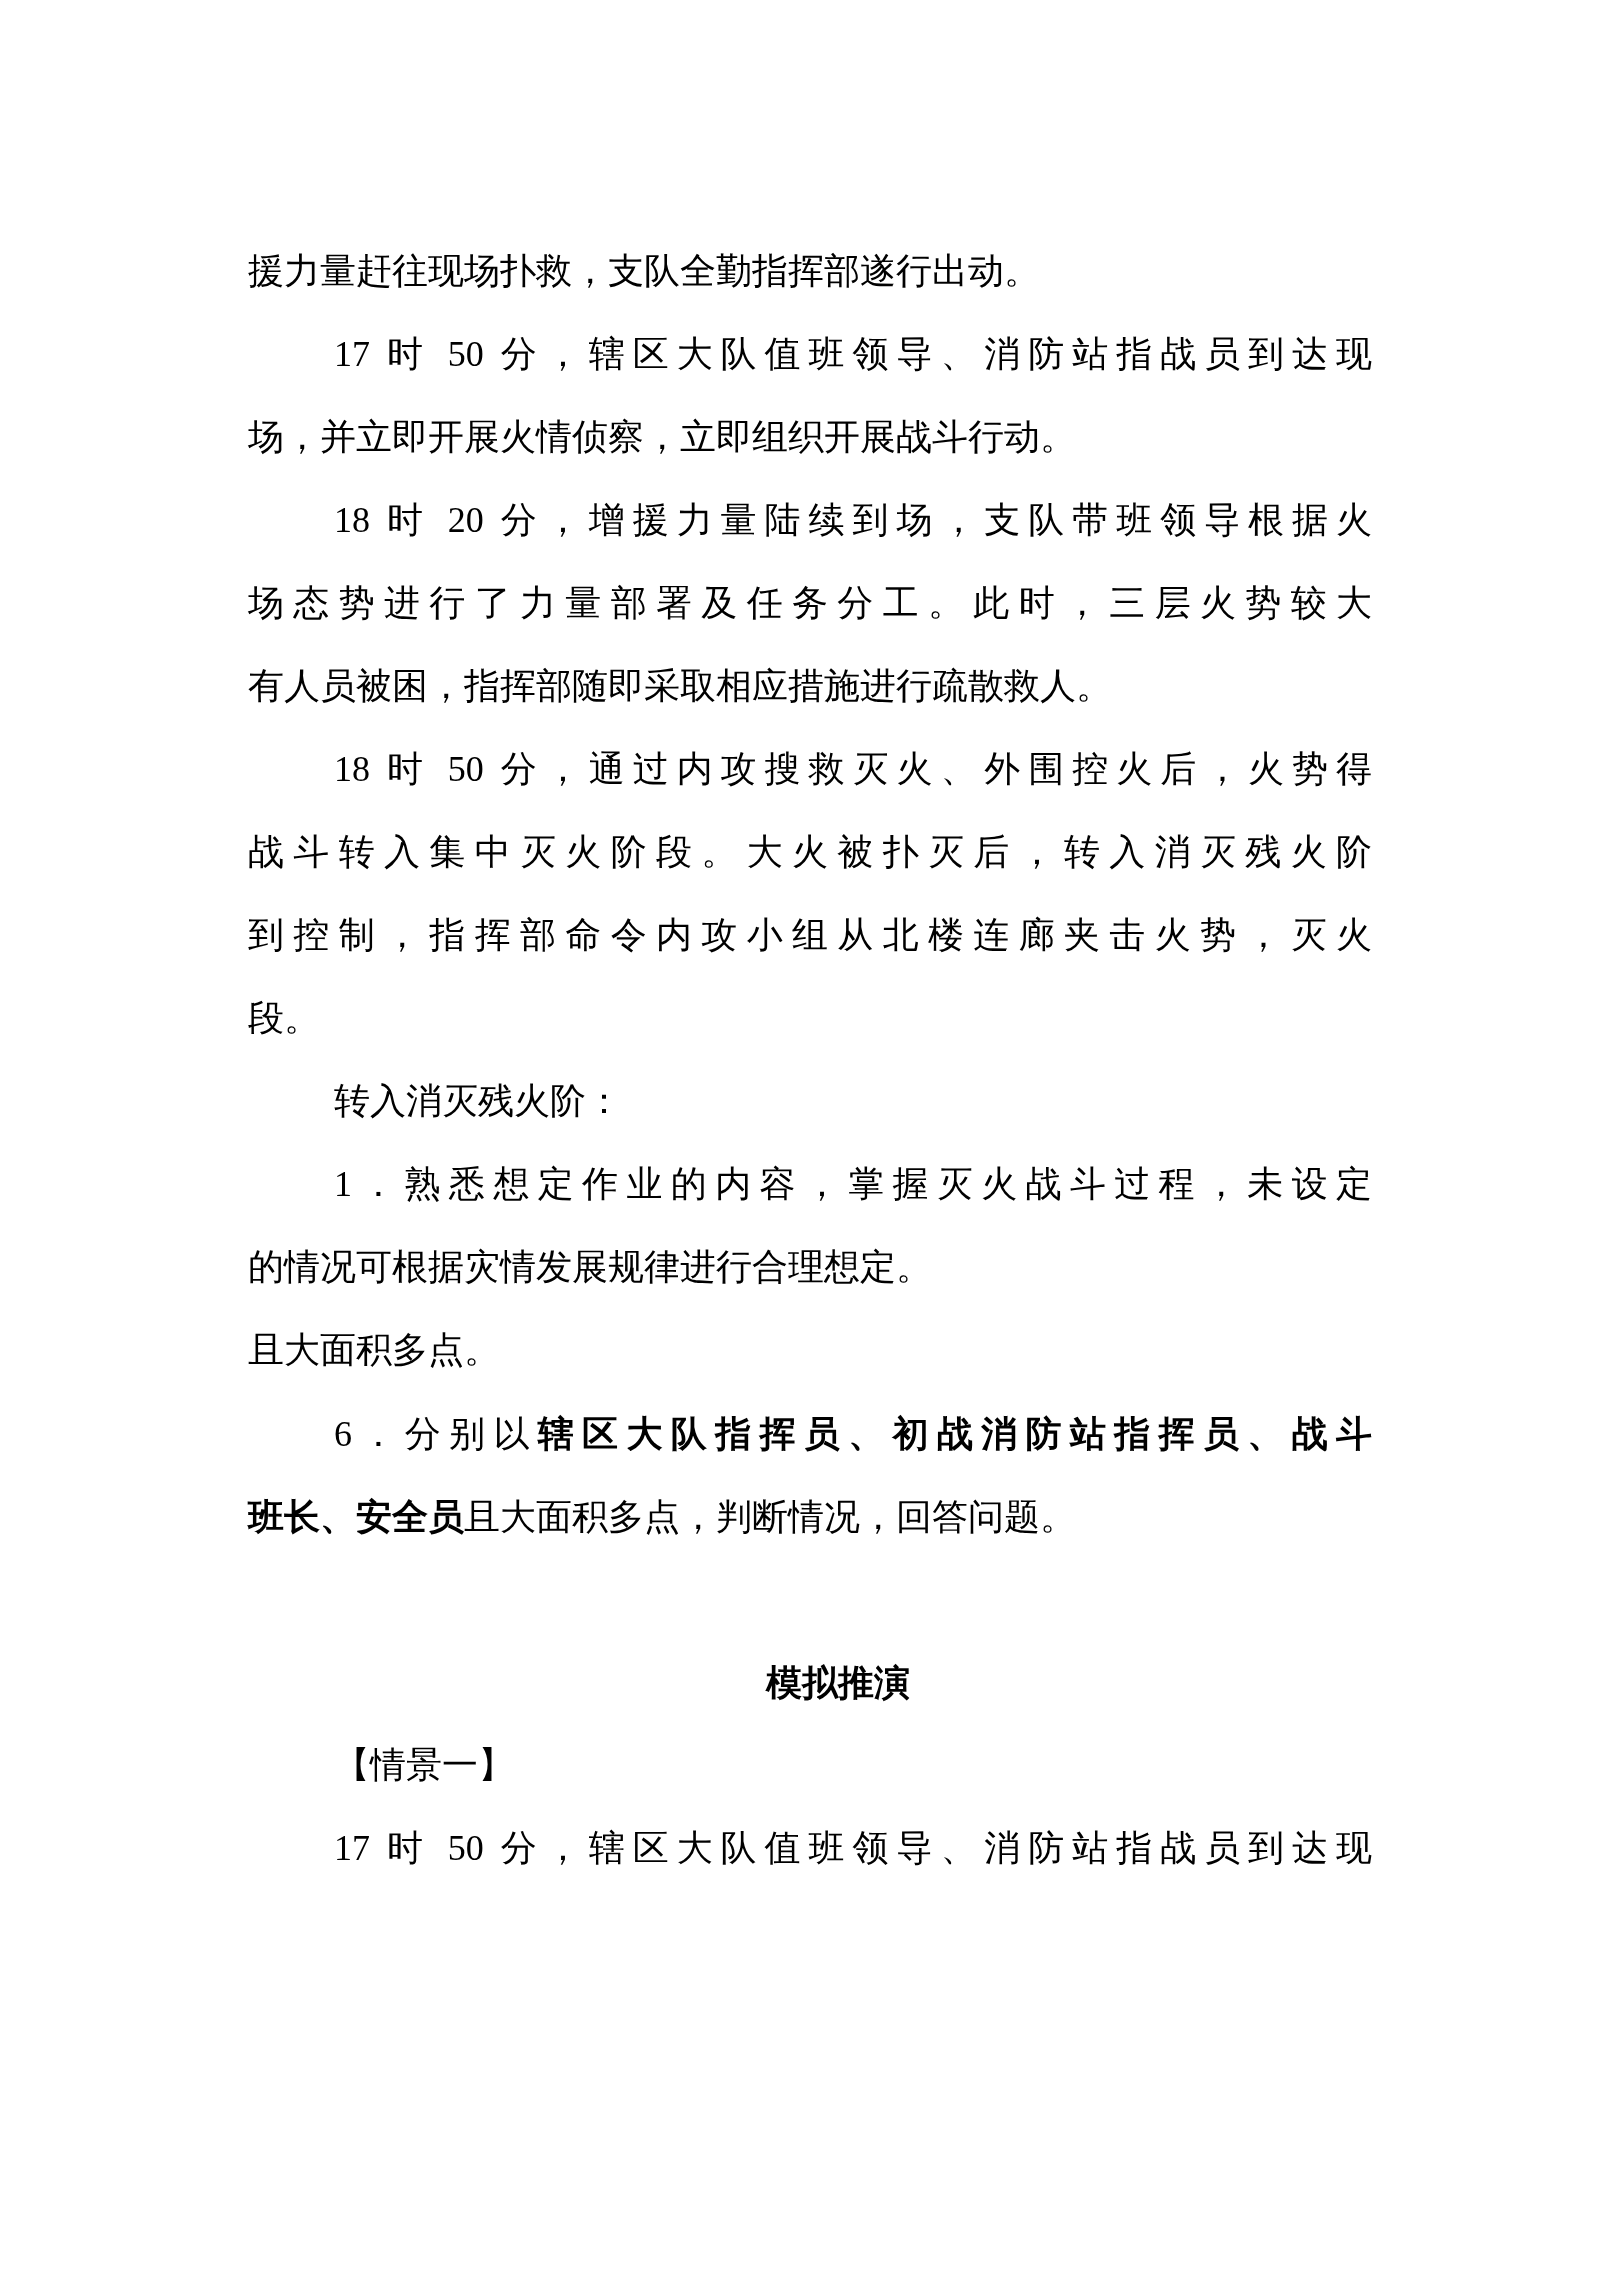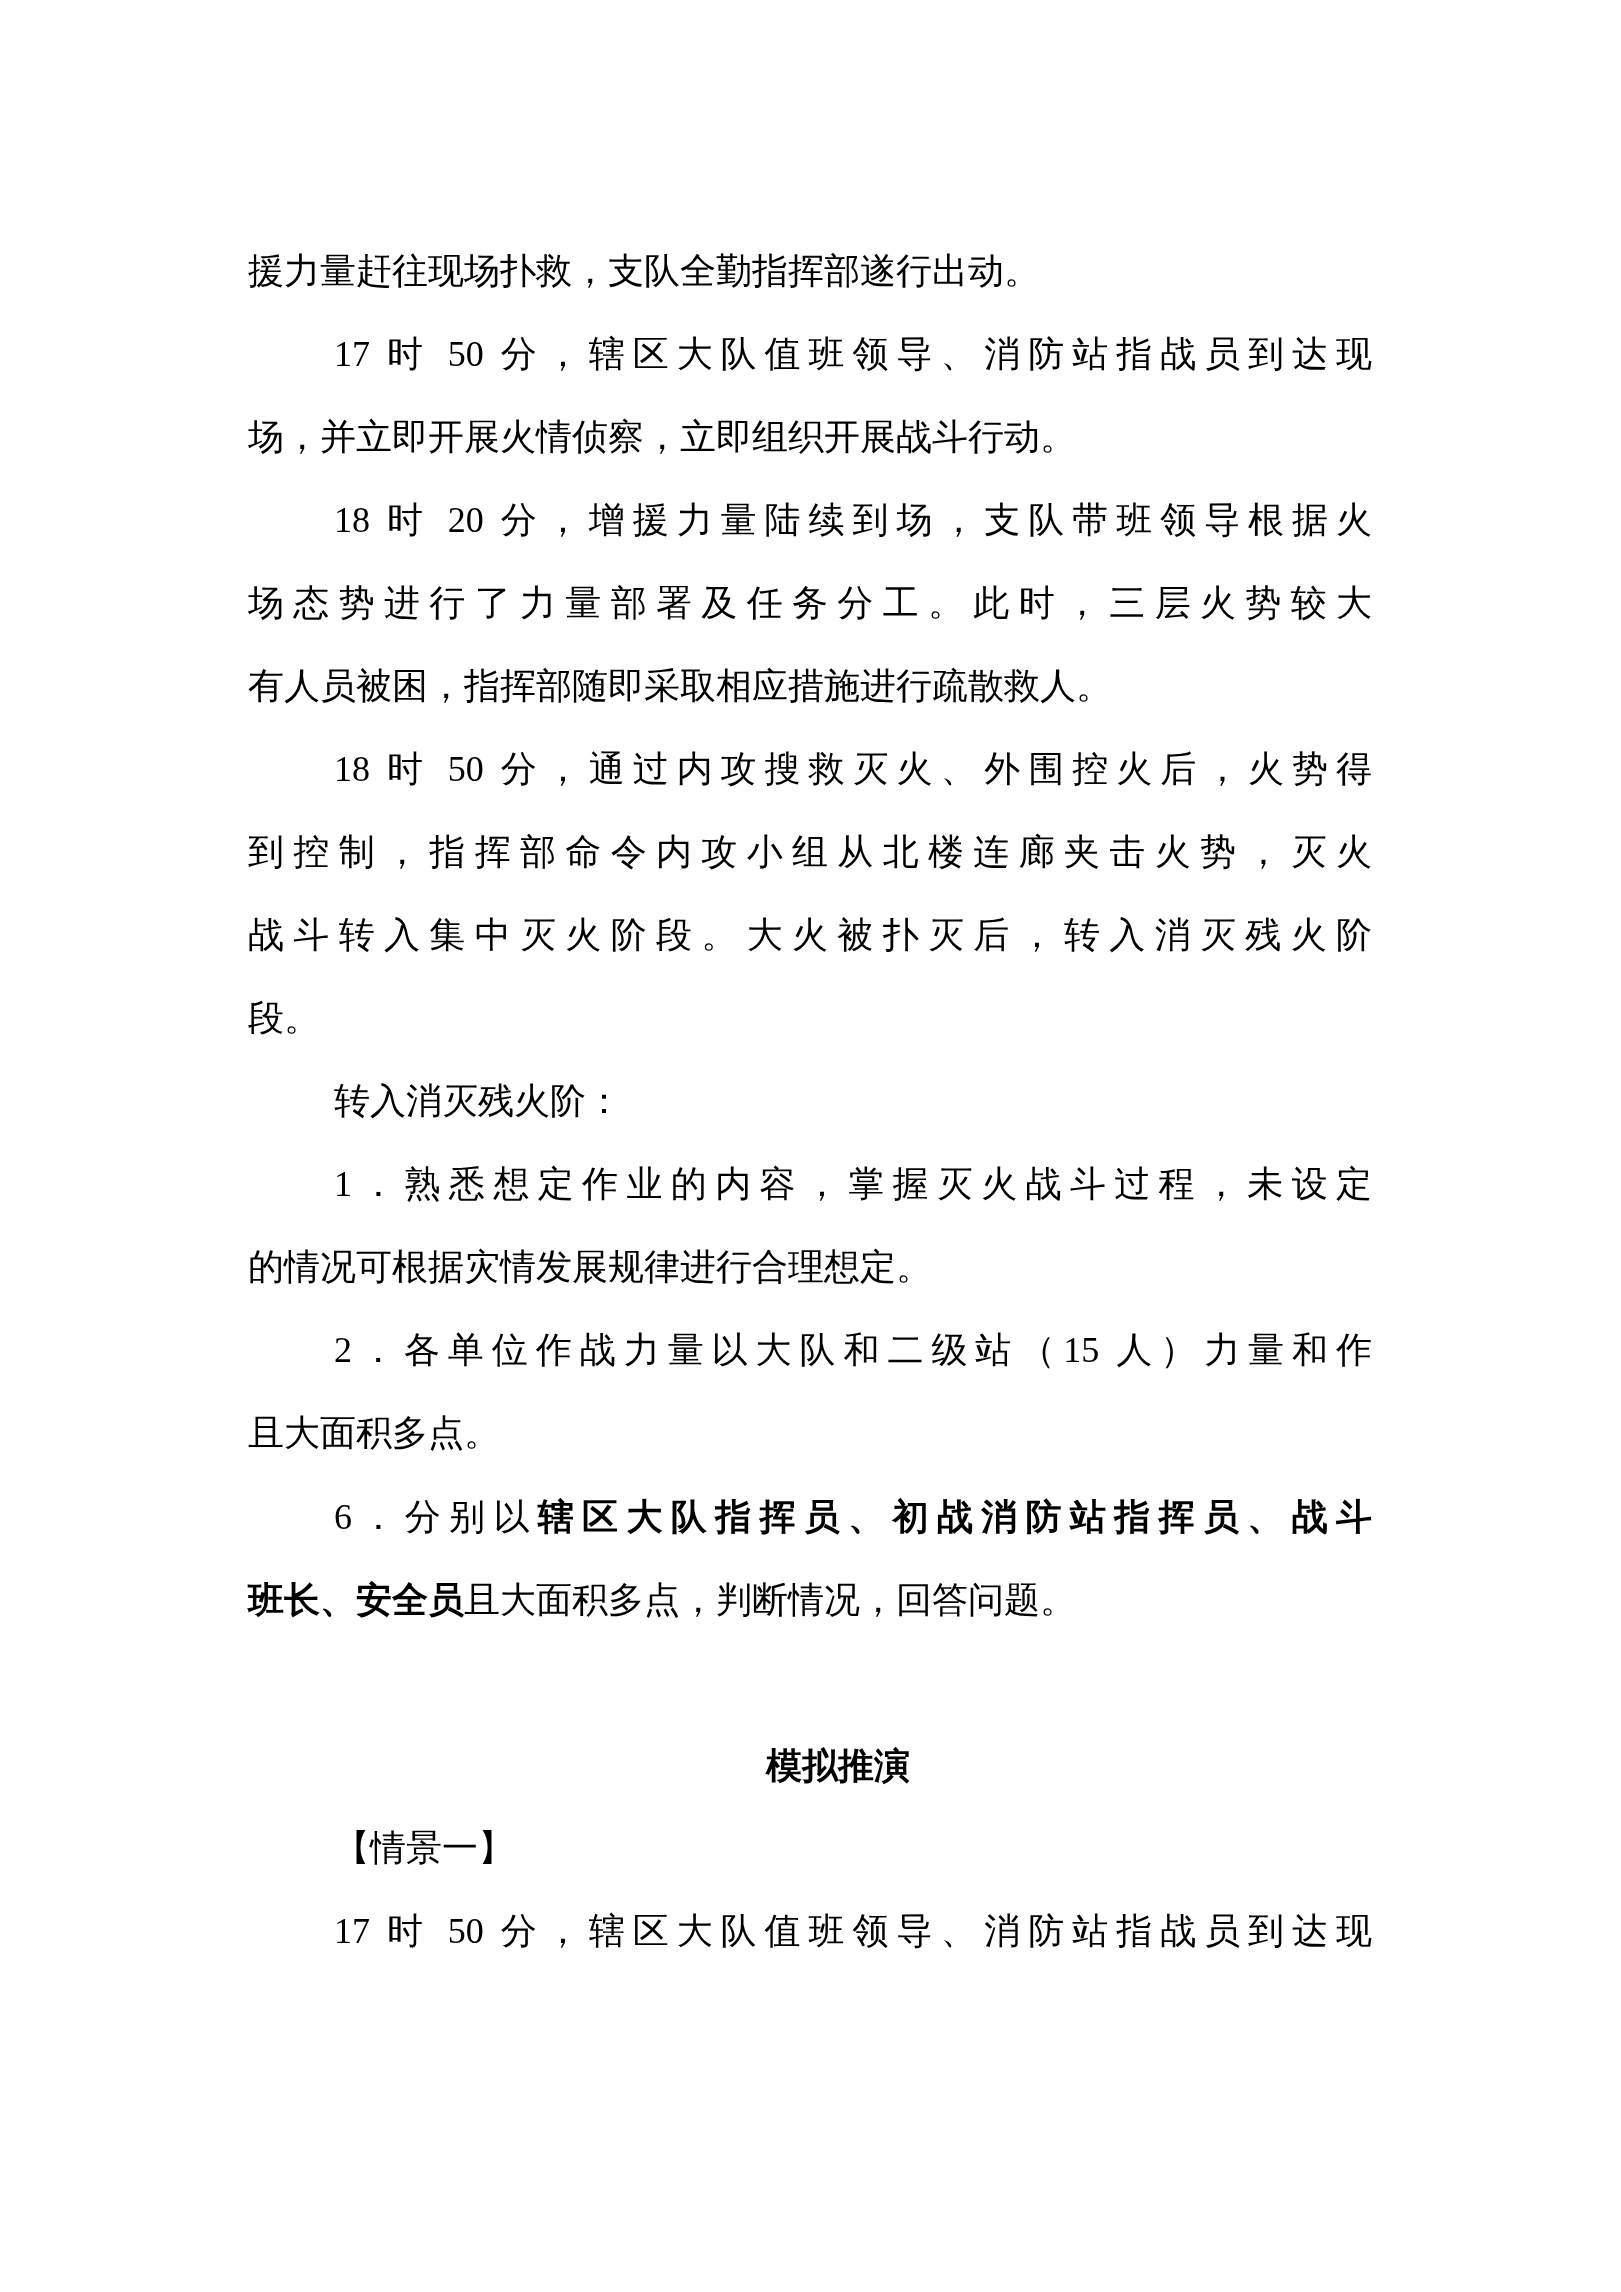--- a/index.html
+++ b/index.html
@@ -49,27 +49,26 @@
 
 <div class="page">
   <div class="doc-text" id="doc-text">
       <div class="line"><span class="song">援力量赶往现场扑救，支队全勤指挥部遂行出动。</span></div>
       <div class="line indent j"><span class="song">17 时 50 分，辖区大队值班领导、消防站指战员到达现</span></div>
       <div class="line"><span class="song">场，并立即开展火情侦察，立即组织开展战斗行动。</span></div>
       <div class="line indent j"><span class="song">18 时 20 分，增援力量陆续到场，支队带班领导根据火</span></div>
       <div class="line j"><span class="song">场态势进行了力量部署及任务分工。此时，三层火势较大</span></div>
       <div class="line"><span class="song">有人员被困，指挥部随即采取相应措施进行疏散救人。</span></div>
       <div class="line indent j"><span class="song">18 时 50 分，通过内攻搜救灭火、外围控火后，火势得</span></div>
+      <div class="line j"><span class="song">战斗转入集中灭火阶段。大火被扑灭后，转入消灭残火阶</span></div>
       <div class="line j"><span class="song">到控制，指挥部命令内攻小组从北楼连廊夹击火势，灭火</span></div>
-      <div class="line j"><span class="song">战斗转入集中灭火阶段。大火被扑灭后，转入消灭残火阶</span></div>
       <div class="line"><span class="song">段。</span></div>
       <div class="line indent"><span class="song">转入消灭残火阶：</span></div>
       <div class="line indent j"><span class="song">1．熟悉想定作业的内容，掌握灭火战斗过程，未设定</span></div>
       <div class="line"><span class="song">的情况可根据灾情发展规律进行合理想定。</span></div>
-      <div class="line indent j"><span class="song">2．各单位作战力量以大队和二级站（15 人）力量和作</span></div>
       <div class="line"><span class="song">且大面积多点。</span></div>
       <div class="line indent j"><span class="song">6．分别以</span><span class="hei">辖区大队指挥员、初战消防站指挥员、战斗</span></div>
       <div class="line"><span class="hei">班长、安全员</span><span class="song">且大面积多点，判断情况，回答问题。</span></div>
       <div class="line blank"></div>
       <div class="line heading"><span class="hei">模拟推演</span></div>
       <div class="line indent"><span class="song">【情景一】</span></div>
       <div class="line indent j"><span class="song">17 时 50 分，辖区大队值班领导、消防站指战员到达现</span></div>
     </div>
 </div>
 

